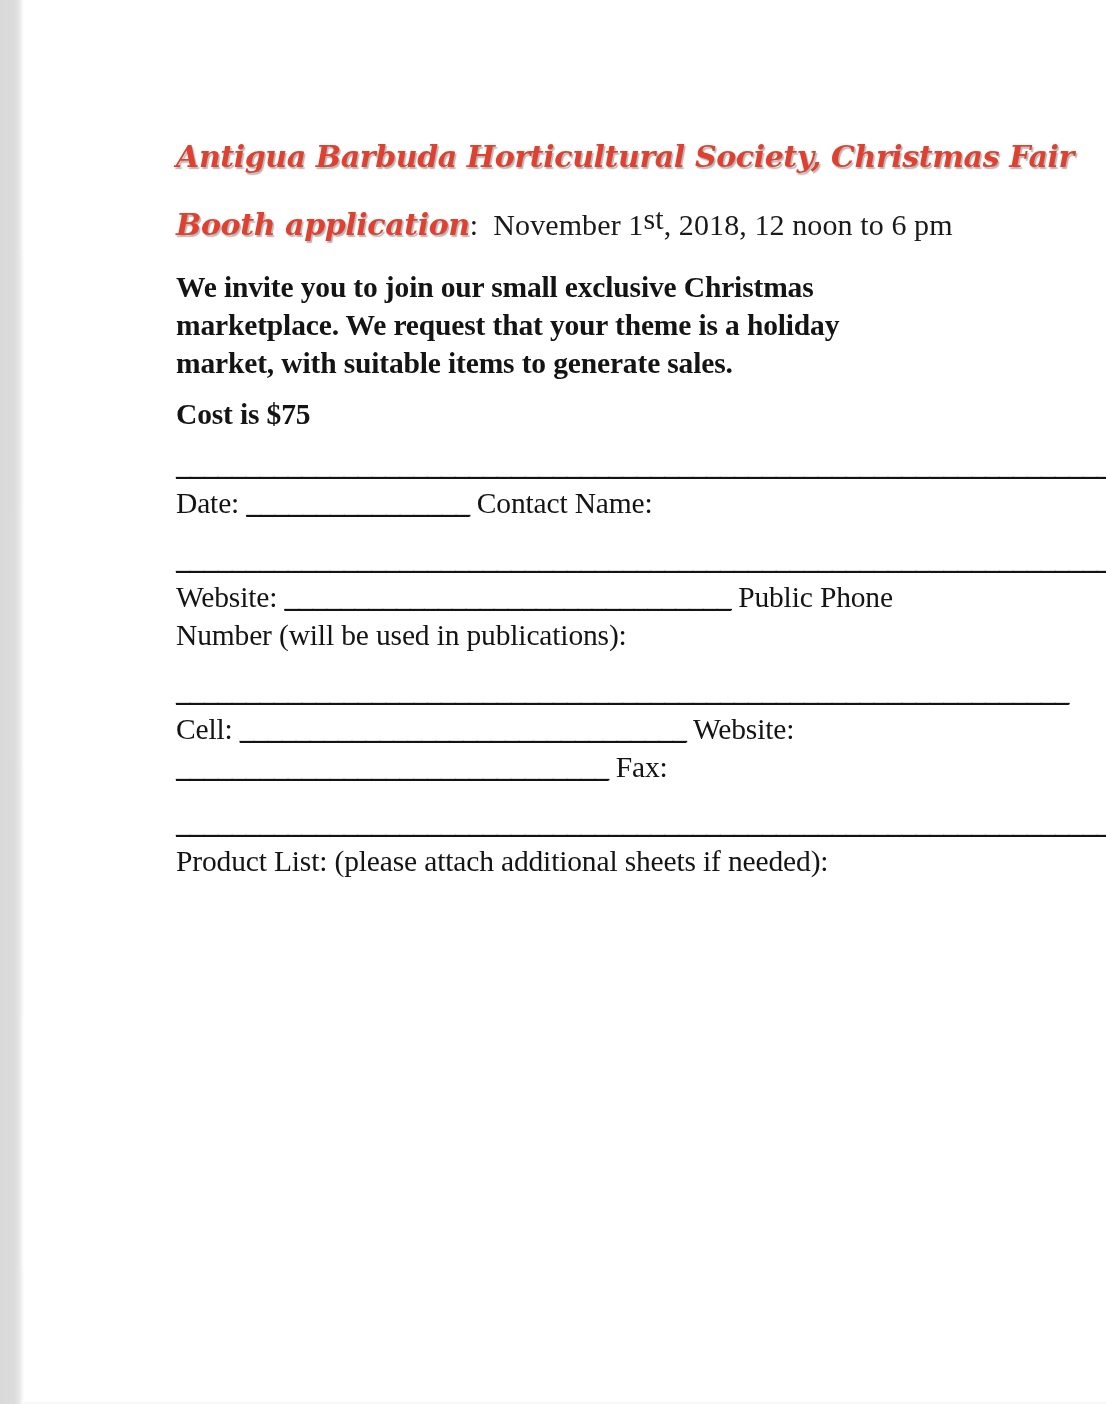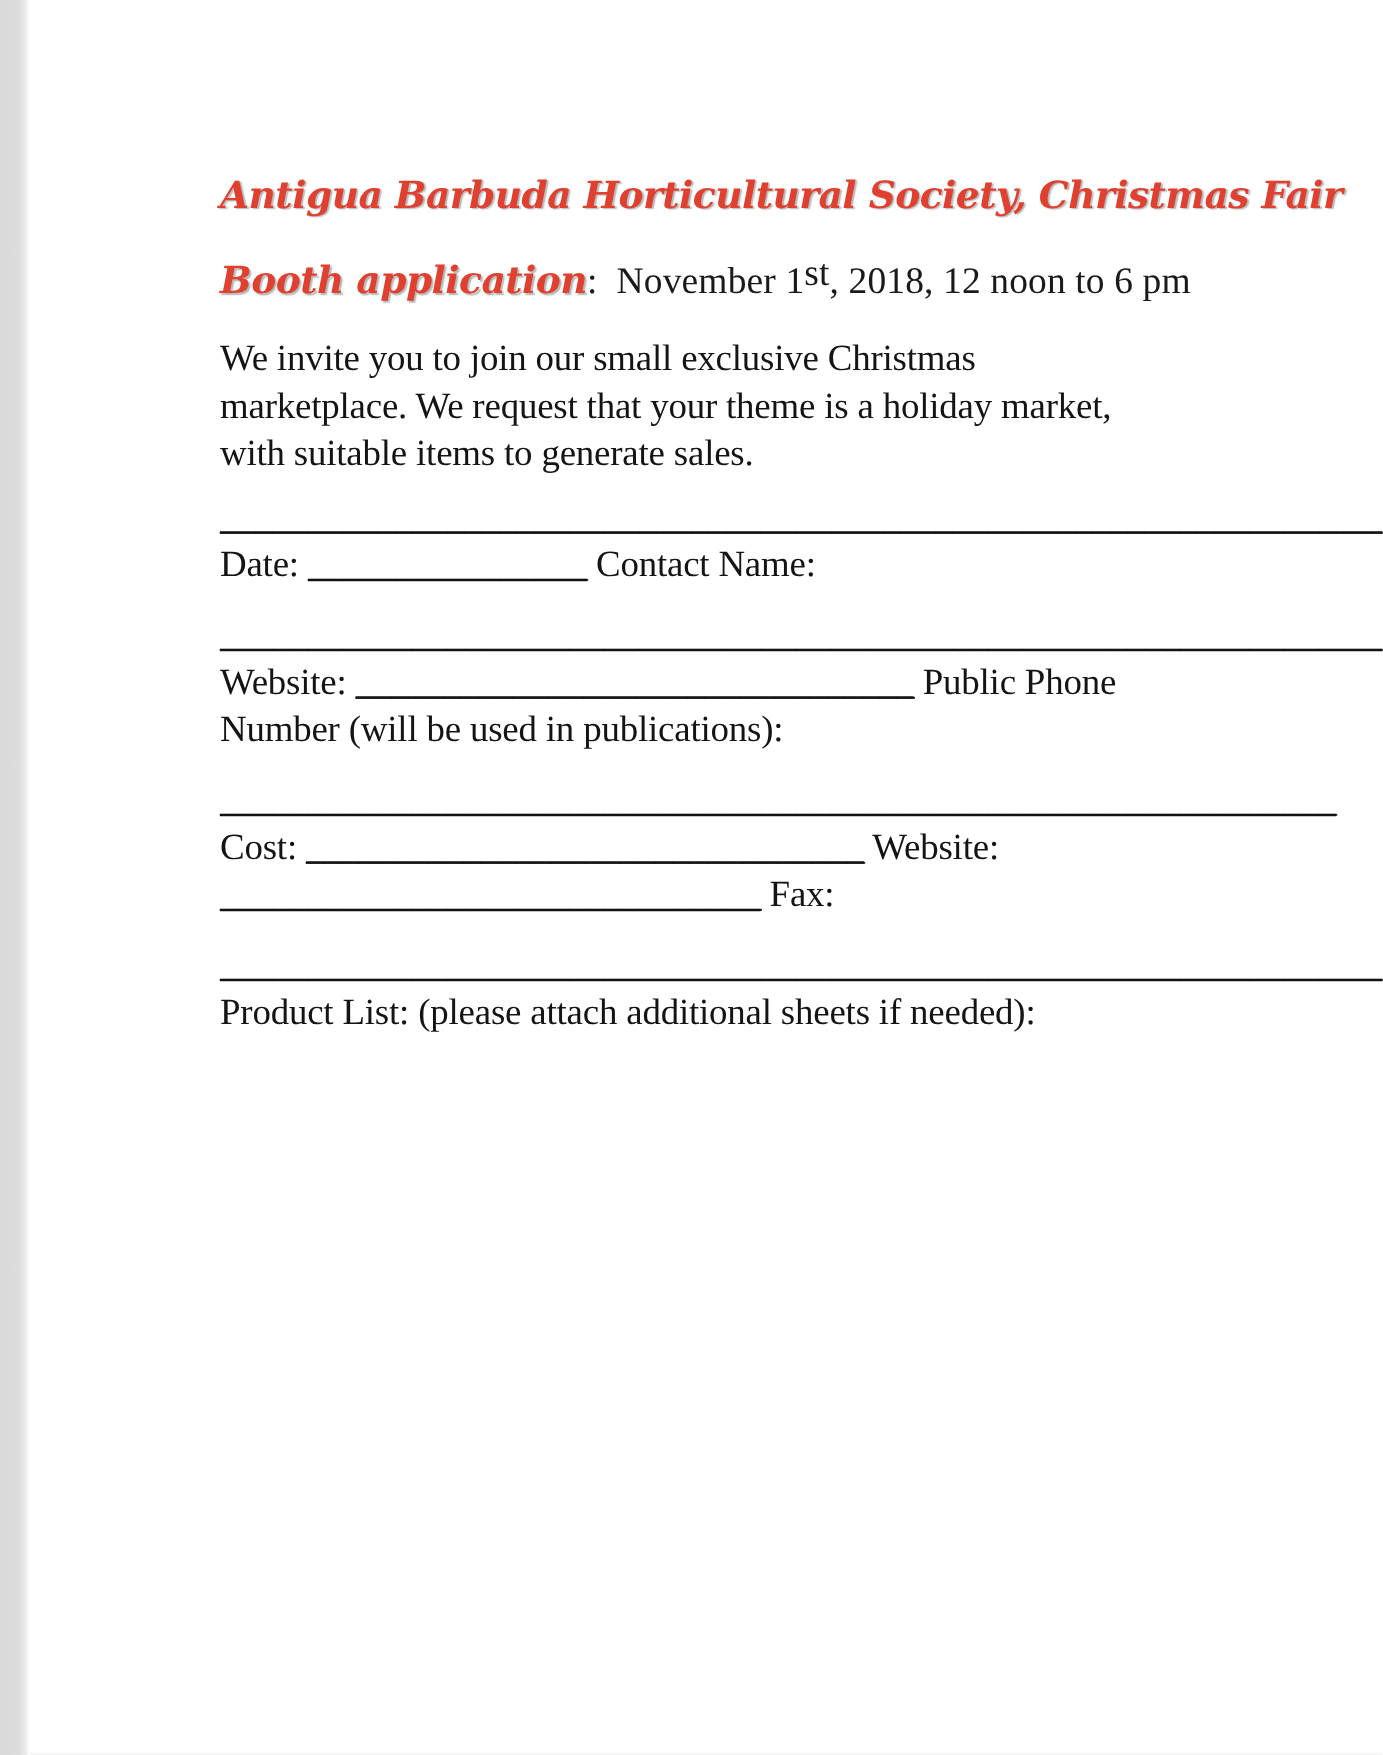--- a/index.html
+++ b/index.html
@@ -70,20 +70,21 @@
   }
 
   
   .para {
     margin: 0 0 13px 0;
     font-size: 29.5px;
     line-height: 38px;
     color: #141414;
     letter-spacing: -0.15px;
     width: 740px;
+    font-weight: bold;
   }
 
   
   .form-block {
     margin: 0;
     font-size: 29.5px;
     line-height: 38px;
     color: #141414;
     letter-spacing: -0.15px;
     width: 780px;
@@ -109,33 +110,34 @@
       <div class="title-line">
         <span class="title-script">Antigua Barbuda Horticultural Society, Christmas Fair</span>
       </div>
       <div class="title-line">
         <span class="title-script">Booth application</span><span class="title-plain">:</span><span class="title-plain">&nbsp; </span><span class="title-plain">November 1</span><sup class="title-plain">st</sup><span class="title-plain">, 2018, 12 noon to 6 pm</span>
       </div>
     </div>
 
     <p class="para">We invite you to join our small exclusive Christmas marketplace.  We request that your theme is a holiday market, with suitable items to generate sales.</p>
 
+    <p class="para">Cost is $75</p>
 
 
     <div class="form-block">
       <span class="rule">______________________________________________________</span><span class="rule">_________________</span><span> Date: </span><span class="rule">________________</span><span> Contact Name:</span>
     </div>
 
     <div class="form-block gap">
       <span class="rule">______________________________________________________</span><span class="rule">____________________</span><span> Website: </span><span class="rule">_________________</span><span class="rule">_______________</span><span> Public Phone Number (will be used in publications):</span>
     </div>
 
 
     <div class="form-block gap">
-      <span class="rule">______________________________________________________</span><span class="rule">__________</span><span> Cost: </span><span class="rule">________________________________</span><span> Website: </span><span class="rule">_______________________________</span><span> Fax:</span>
+      <span class="rule">______________________________________________________</span><span class="rule">__________</span><span> Cell: </span><span class="rule">________________________________</span><span> Website: </span><span class="rule">_______________________________</span><span> Fax:</span>
     </div>
 
     <div class="form-block gap">
       <span class="rule">____________________________________________________</span><span class="rule">_________________________________</span><span> Product List: (please attach additional sheets if needed):</span>
     </div>
 
   </div>
 </div>
 
 </body></html>

